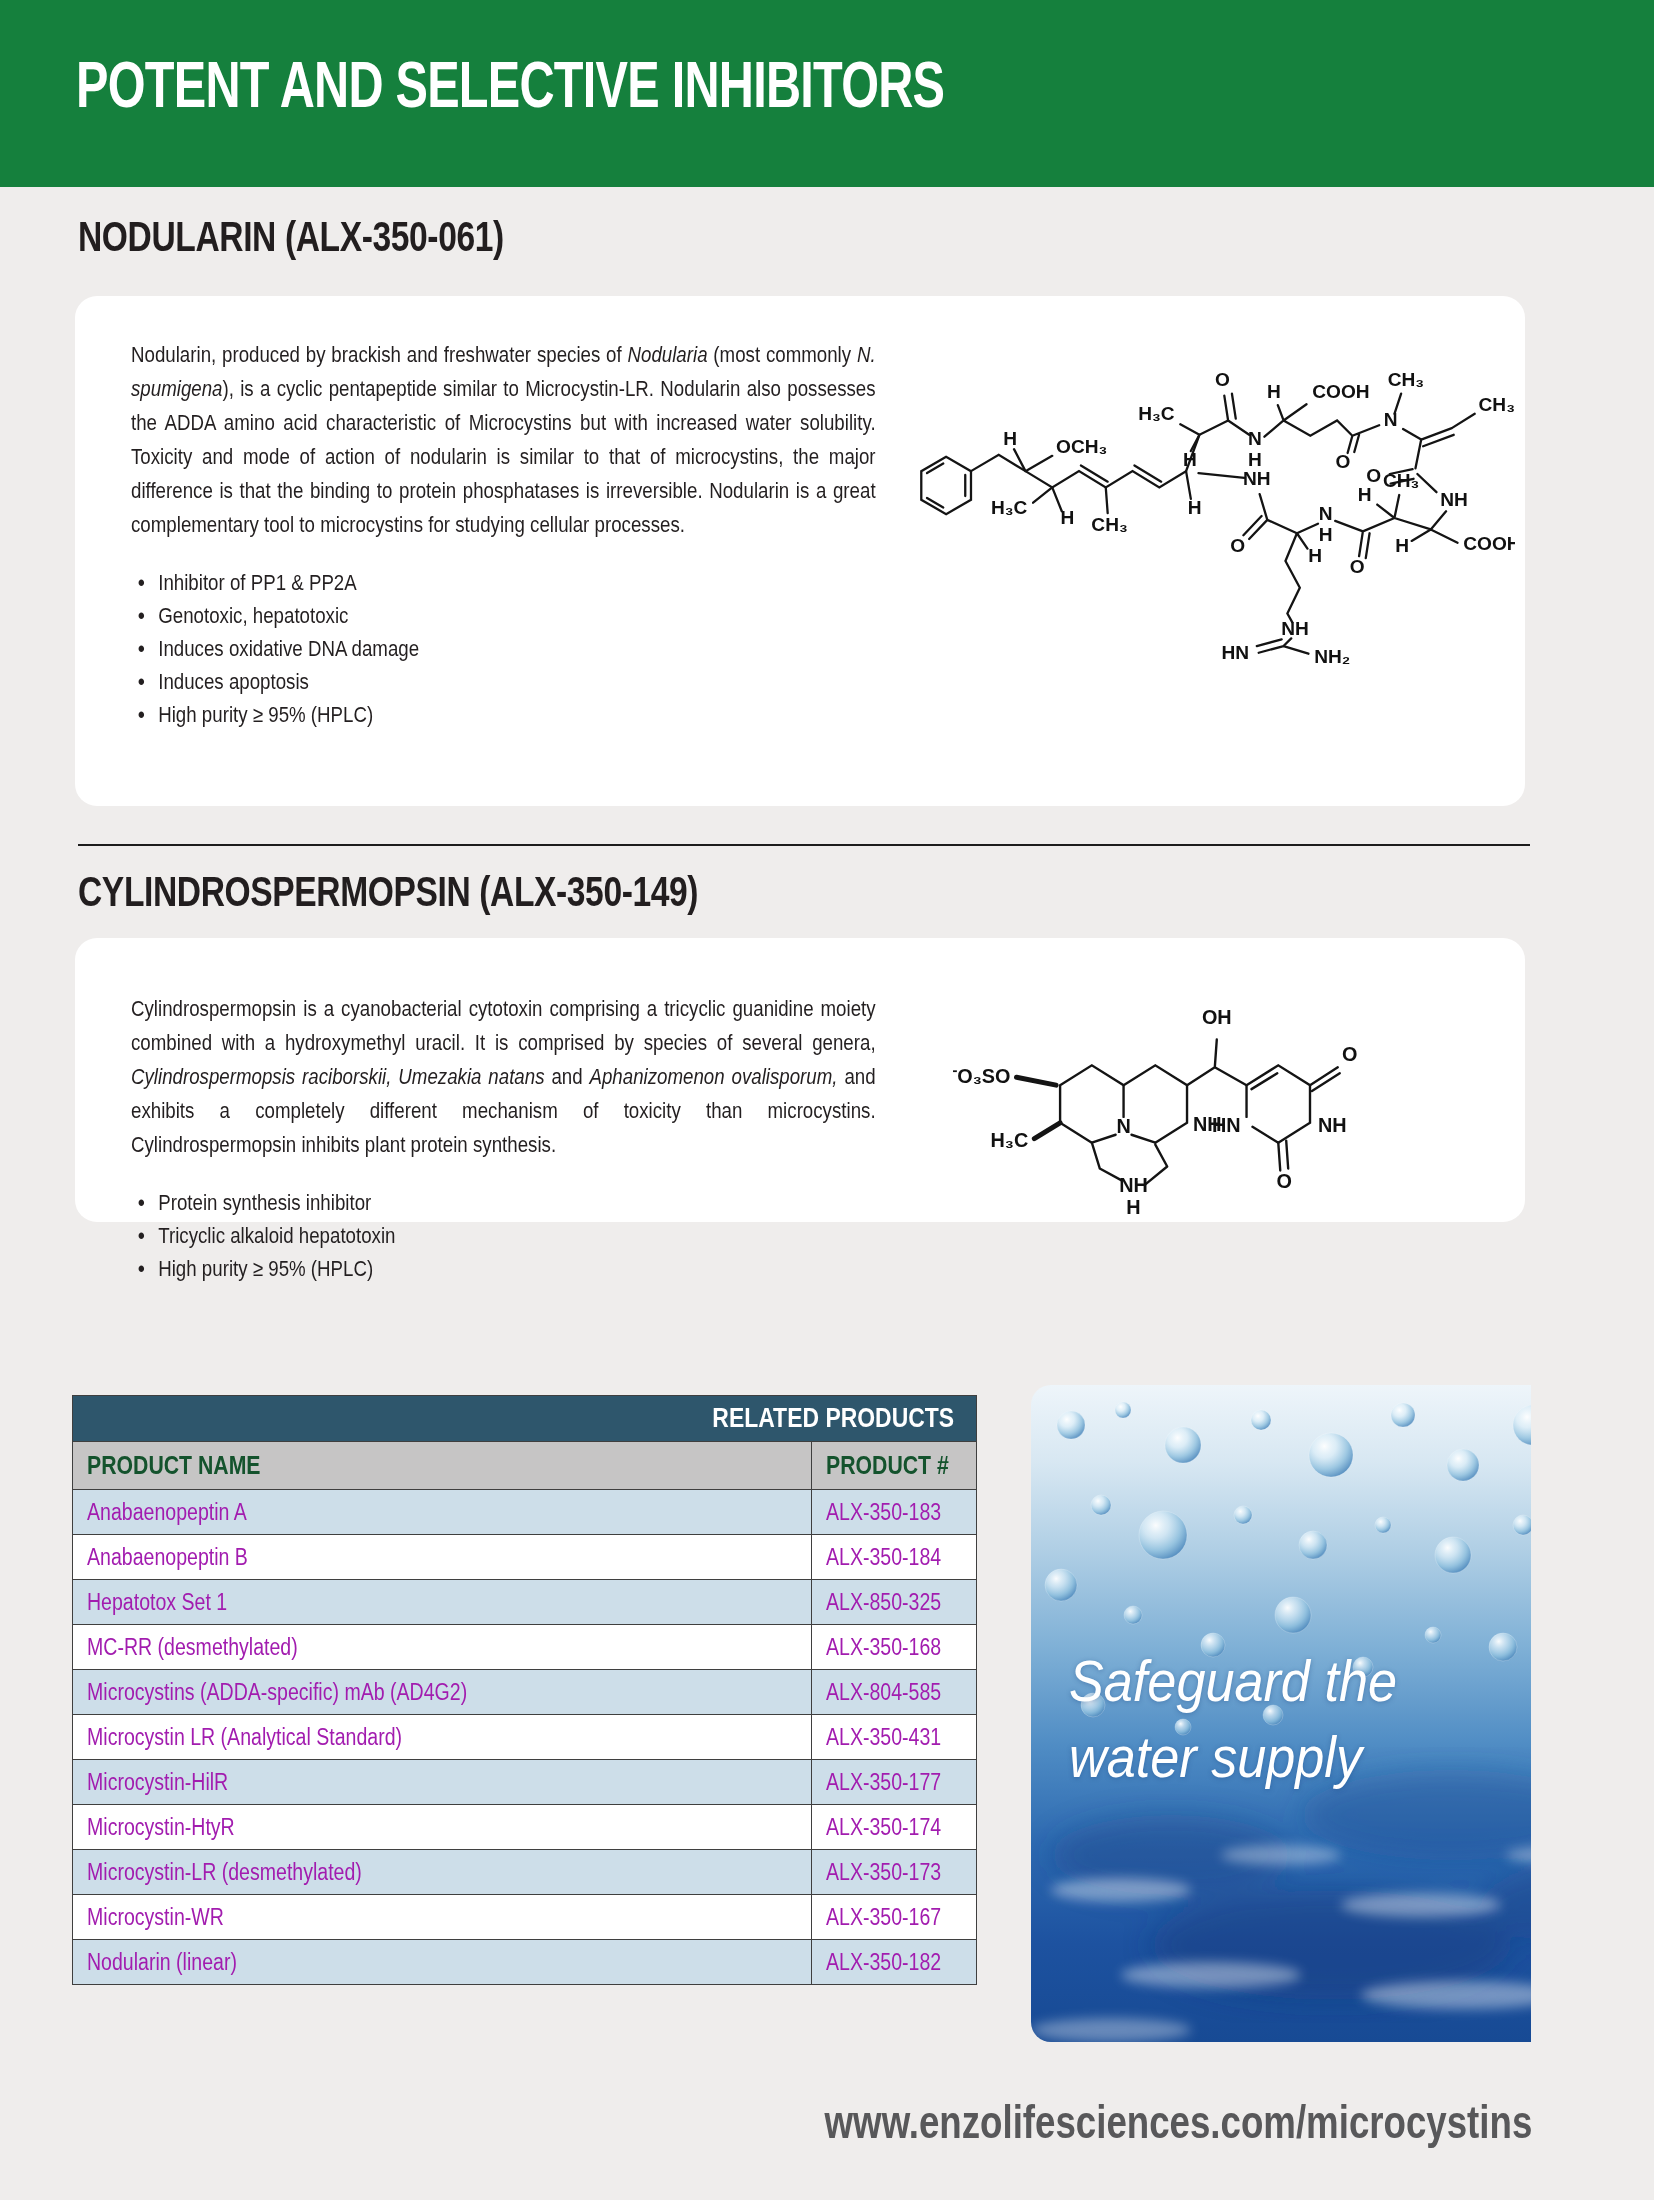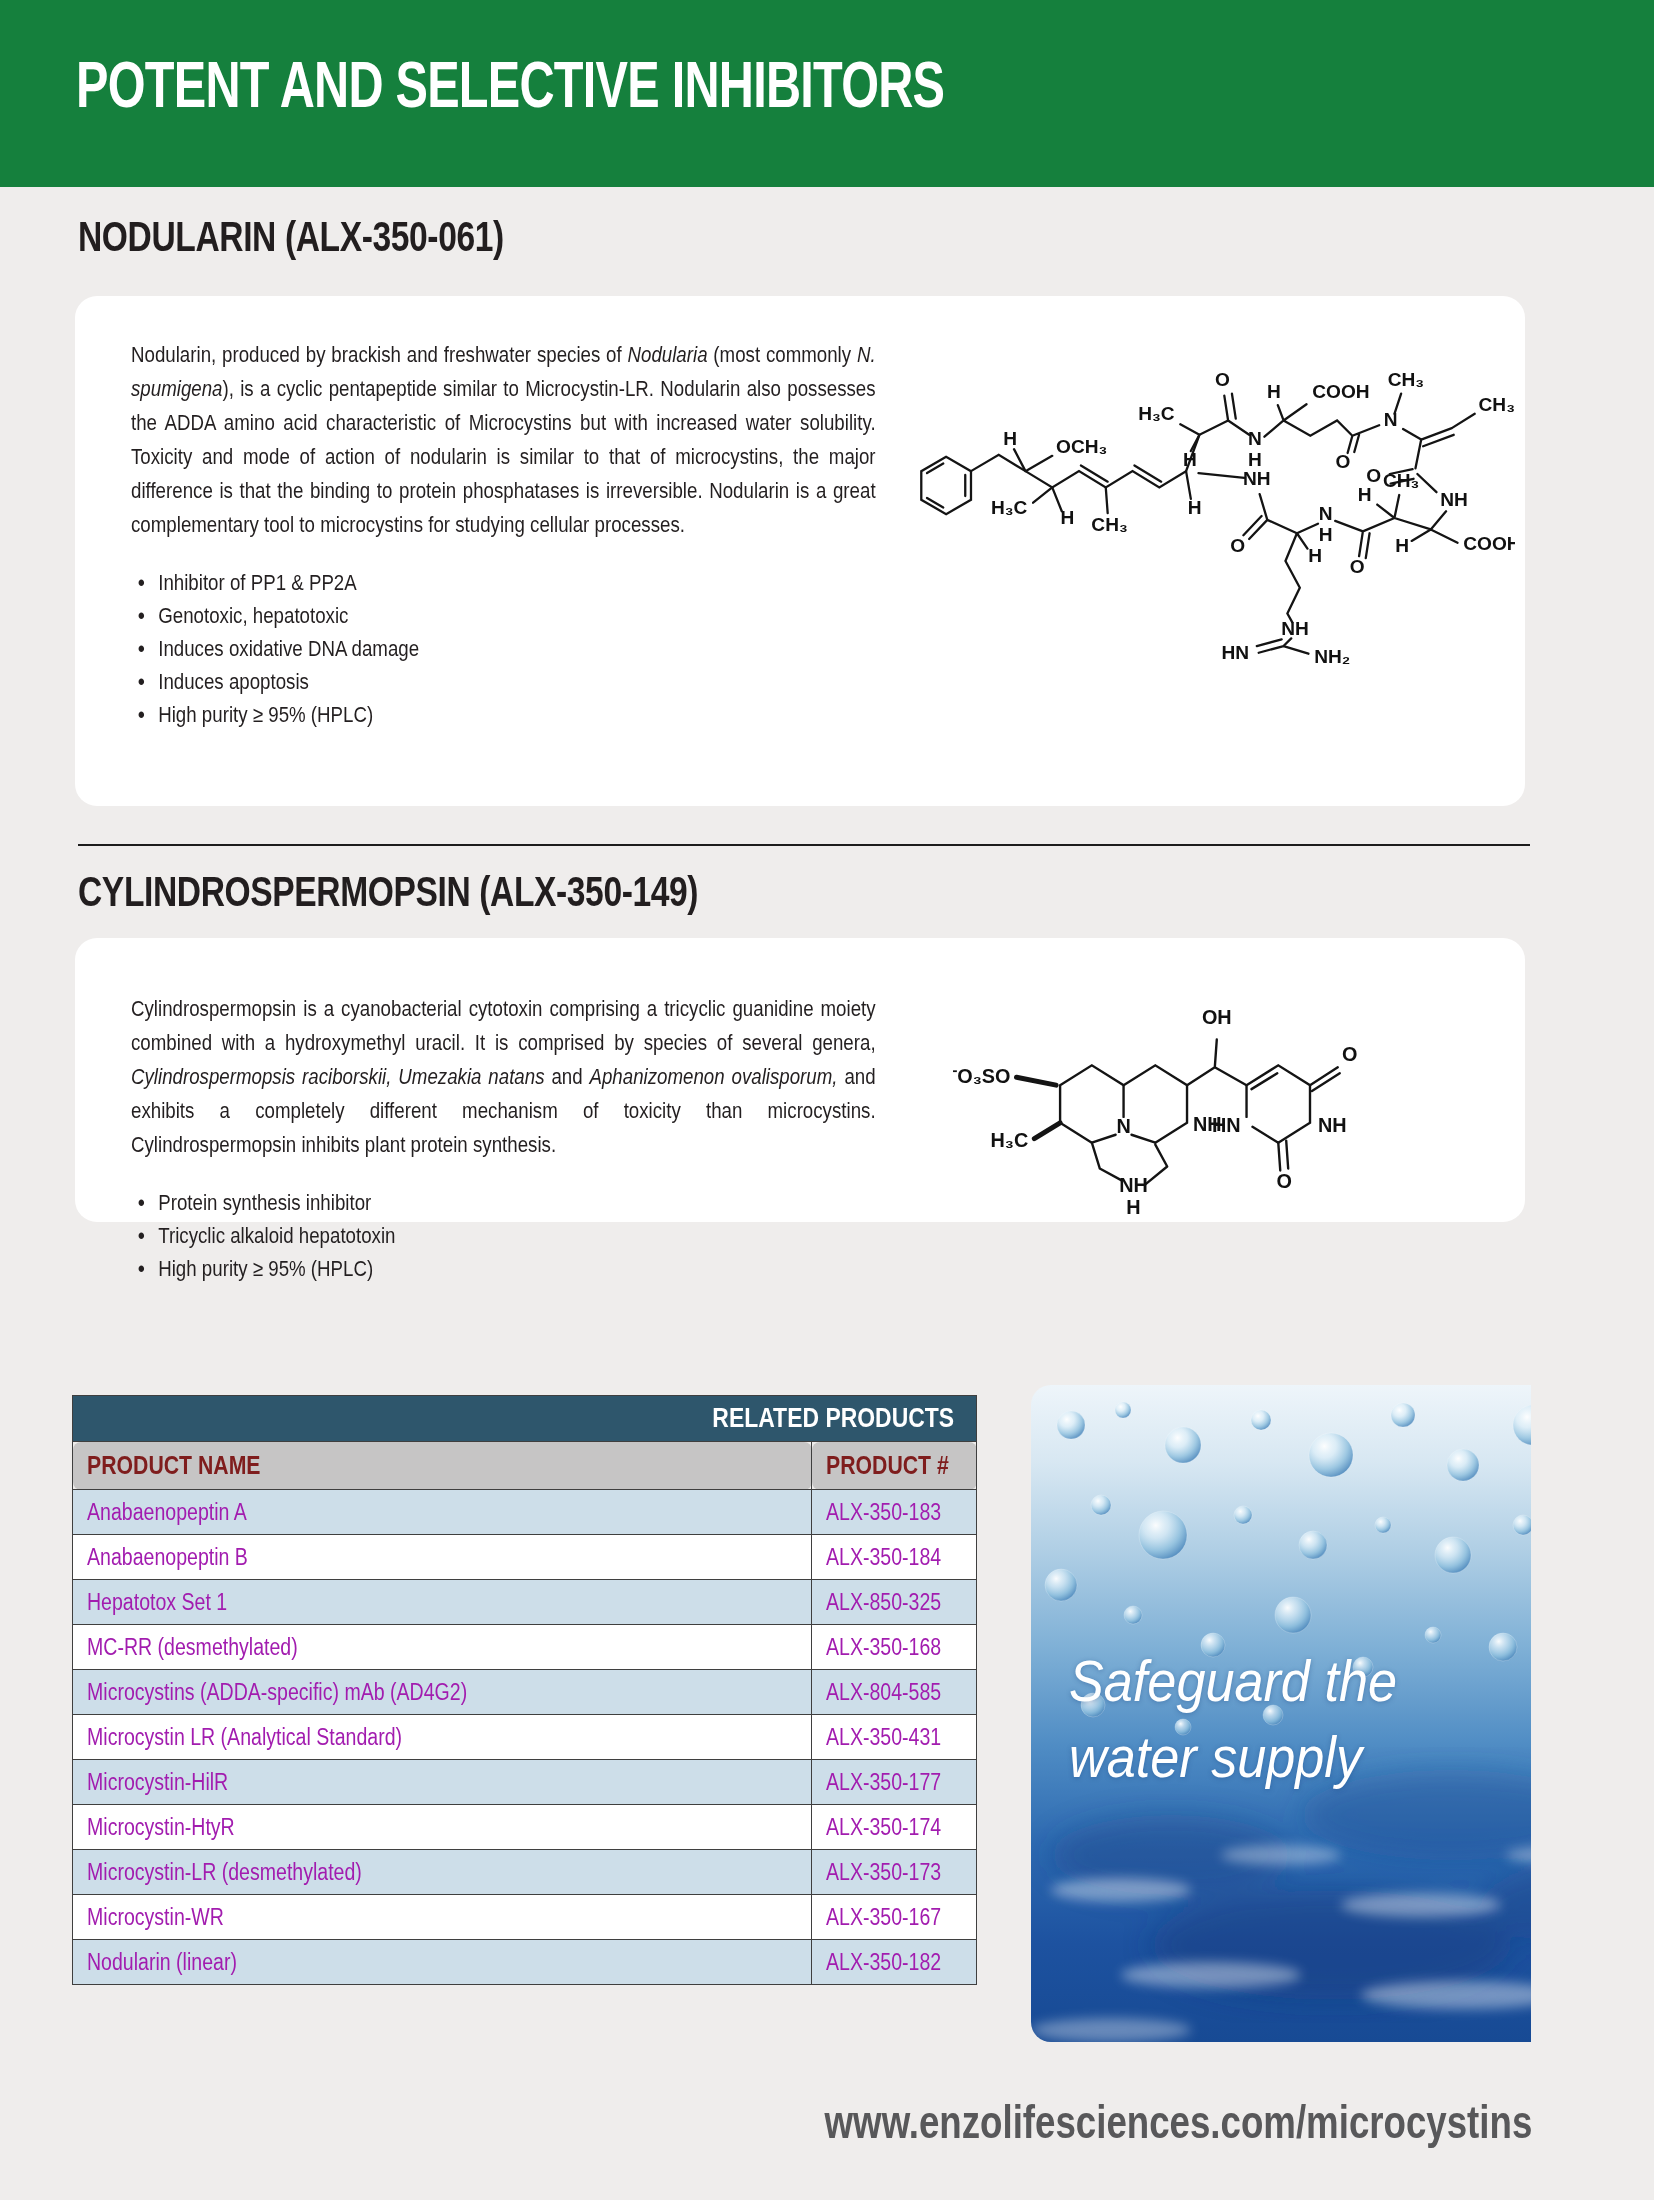--- a/index.html
+++ b/index.html
@@ -42,21 +42,21 @@
   .chem svg text{font-family:"Liberation Sans",sans-serif;font-size:20px;font-weight:bold;fill:#111;}
 
   
   .divider{position:absolute;left:78px;top:844px;width:1452px;height:2px;background:#1c1c1c;}
 
   
   .rp-table{position:absolute;left:72px;top:1395px;width:905px;border-collapse:collapse;}
   .rp-table th,.rp-table td{border:1px solid #3f3f3f;padding:0 0 0 14px;text-align:left;}
   .rp-table th.tbl-title{background:#2e566c;color:#ffffff;height:45px;text-align:right;padding:0;}
   .rp-table th.tbl-title .cond{transform-origin:50% 50%;font-size:27px;}
-  .rp-table th.colhead{background:#c6c5c5;color:#7f1d1d;height:47px;font-size:25px;border-radius:8px;}
+  .rp-table th.colhead{background:#c6c5c5;color:#14532d;height:47px;font-size:25px;}
   .rp-table td{height:44px;font-size:23px;color:#a21caf;font-weight:normal;}
   .rp-table tbody tr:nth-child(odd){background:#cddee9;}
   .rp-table tbody tr:nth-child(even){background:#ffffff;}
   .cond{display:inline-block;transform:scaleX(0.85);transform-origin:0 50%;white-space:nowrap;}
   .col-num{width:150px;}
 
   
   .photo{position:absolute;left:1031px;top:1385px;width:500px;height:657px;
     border-radius:20px 0 0 20px;overflow:hidden;
     background:linear-gradient(180deg,#eef5fa 0%,#d7e7f2 12%,#b0cfe5 25%,#7fb0d6 40%,#4f8cc4 55%,#2d6ab1 70%,#1d52a0 85%,#174a94 100%);}

